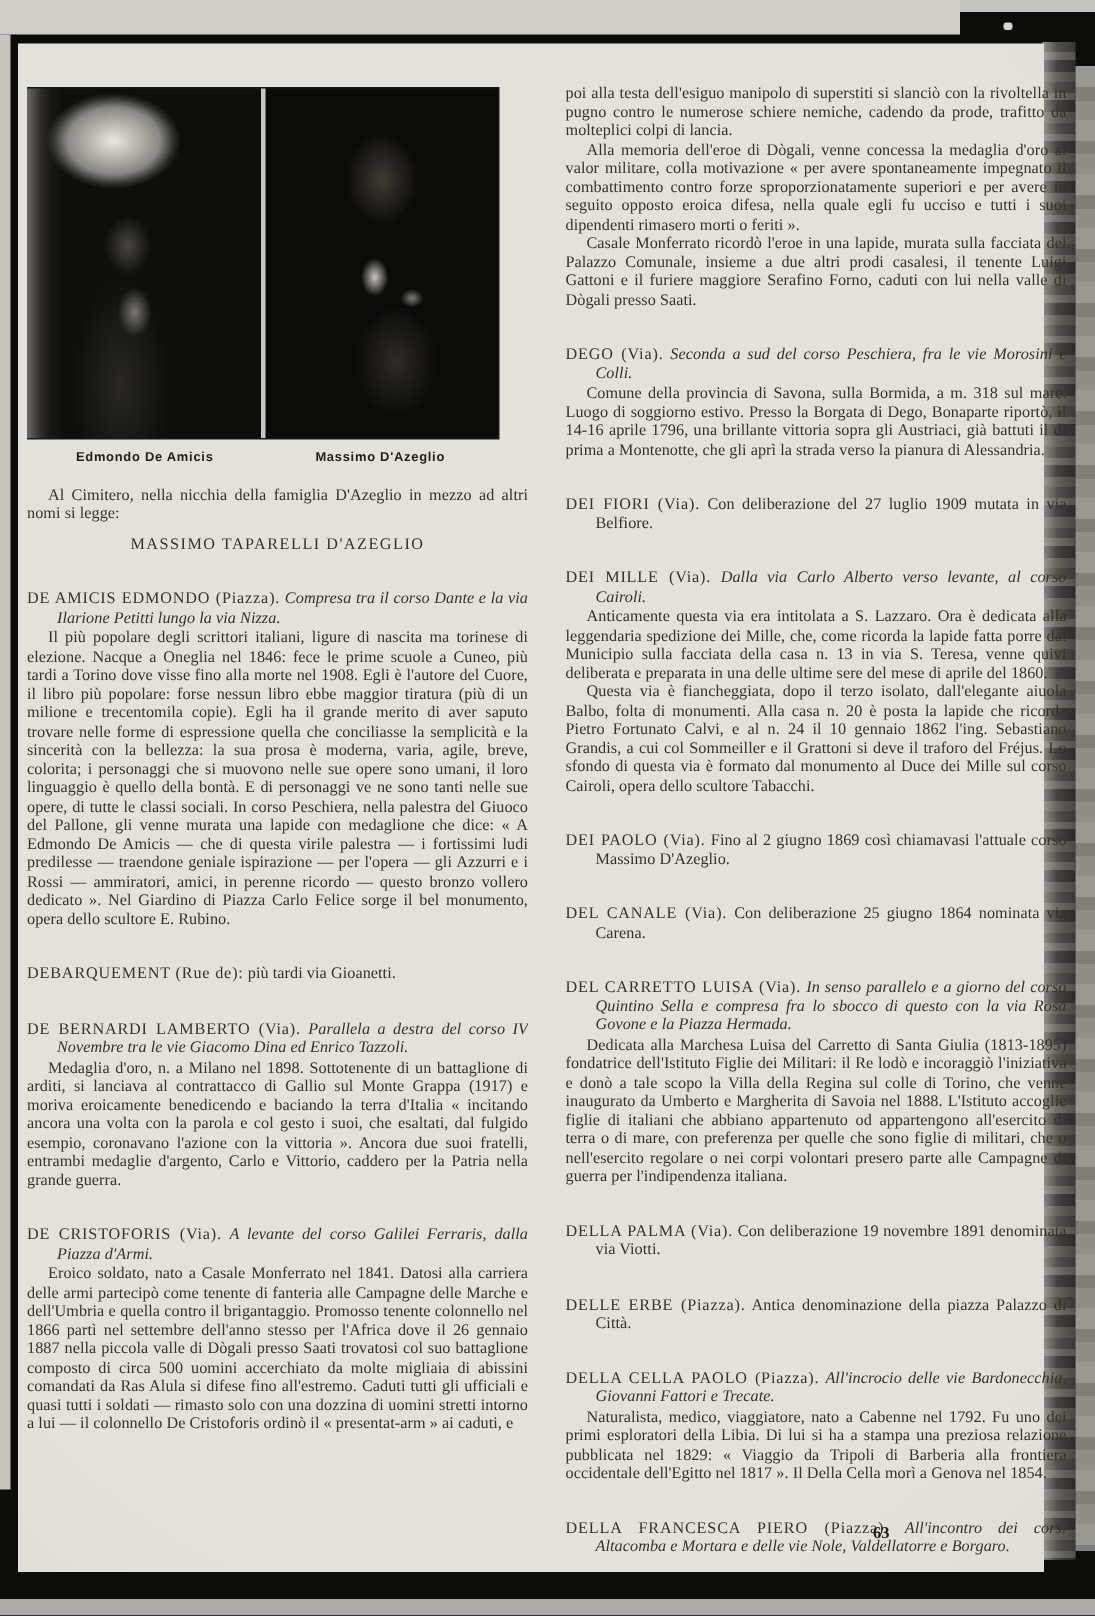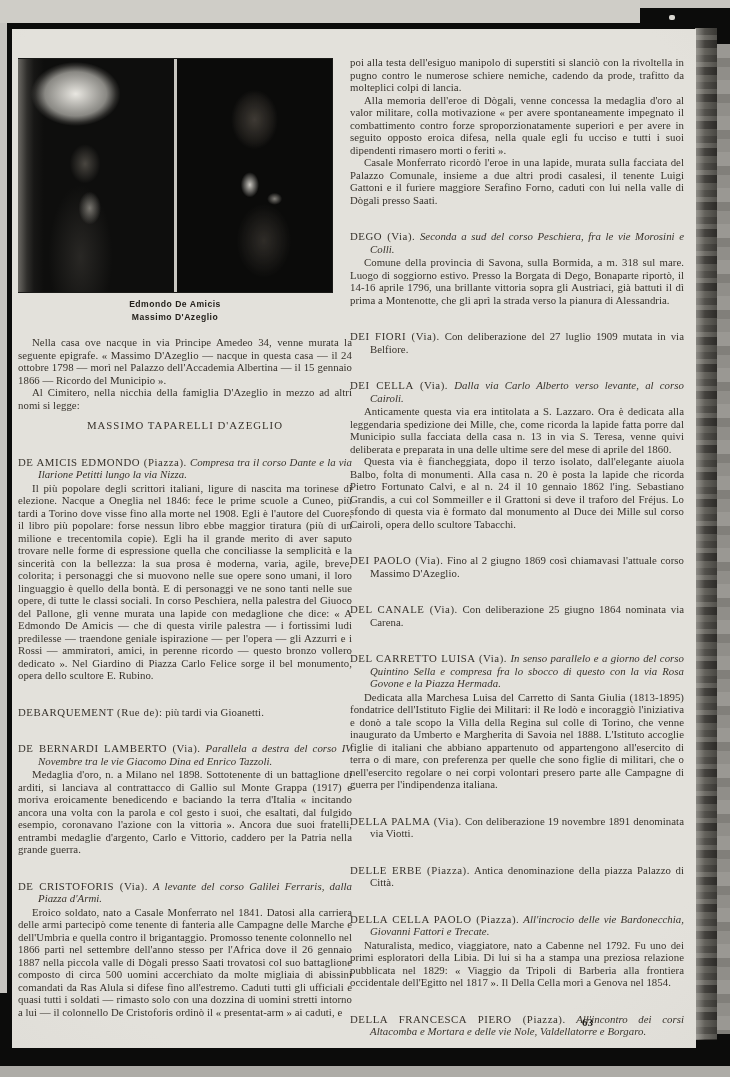--- a/index.html
+++ b/index.html
@@ -21,42 +21,42 @@
       repeating-linear-gradient(180deg,#4c4a45 0 7px,#6d6b65 7px 12px,#3b3935 12px 20px,#605e58 20px 27px);}
   .corner-speck{position:absolute;left:669px;top:15px;width:6px;height:5px;background:#d8d6d0;border-radius:2px;}
   
   .page{
     position:absolute;left:12px;top:29px;width:684px;height:1019px;
     background:radial-gradient(130% 105% at 48% 45%, #e3e1db 55%, #d6d4ce 92%, #ccc9c3 100%);
   }
   .col{position:absolute;overflow:hidden;color:#37322b;font-size:10.8px;line-height:12.5px;
     text-align:justify;letter-spacing:.04px;}
   .col-left{left:6px;top:28px;width:334px;height:992px;}
-  .col-right{left:338px;top:27px;width:334px;height:986px;}
+  .col-right{left:365px;top:27px;width:334px;height:986px;}
   
   .photo-block{position:relative;width:314px;height:233px;margin:2px 0 0 0;display:flex;
     box-shadow:0 0 0 1px #1a1a18;}
   .photo{flex:1;}
   .photo-left{
     background:
       radial-gradient(56px 40px at 37% 15%, rgba(242,240,234,.96), rgba(238,236,228,.55) 55%, rgba(180,176,168,.18) 72%, transparent 80%),
       radial-gradient(22px 28px at 43% 45%, rgba(198,188,172,.32), transparent 70%),
       radial-gradient(15px 22px at 46% 64%, rgba(222,217,206,.5), transparent 75%),
       radial-gradient(40px 90px at 40% 85%, rgba(90,86,80,.35), transparent 80%),
       linear-gradient(90deg, rgba(170,166,158,.6), rgba(110,107,101,.35) 9px, rgba(60,58,55,.2) 16px, transparent 26px),
       #0e0e0d;}
   .photo-right{
     border-left:3px solid #c9c7c1;
     background:
       radial-gradient(30px 38px at 50% 26%, rgba(125,115,103,.45), rgba(70,64,58,.25) 60%, transparent 78%),
       radial-gradient(13px 18px at 47% 54%, rgba(236,233,226,.85), transparent 70%),
       radial-gradient(34px 46px at 56% 78%, rgba(82,76,69,.5), transparent 80%),
       radial-gradient(10px 8px at 63% 60%, rgba(210,205,196,.6), transparent 75%),
       #0b0b0a;}
-  .captions{display:flex;width:314px;margin:6px 0 13px 0;flex-direction:column;}
+  .captions{display:flex;width:314px;margin:6px 0 13px 0;}
   .caption{flex:1;text-align:center;font-family:"Liberation Sans",sans-serif;
     font-weight:bold;font-size:8.6px;letter-spacing:.5px;color:#24211c;}
   
   .para{margin:0;}
   .para.indent{text-indent:14px;font-family:Liberation Serif, serif;}
   .entry{margin:24px 0 1px 0;padding-left:20px;text-indent:-20px;}
   .entry .head{letter-spacing:.55px;}
   .entry .loc{font-style:italic;}
   .center-block{margin:8px 0 9px 0;text-align:center;}
   .center-line{letter-spacing:1px;}
@@ -78,21 +78,20 @@
   <div class="col col-left">
     <div class="photo-block">
       <div class="photo photo-left"></div>
       <div class="photo photo-right"></div>
     </div>
     <div class="captions">
       <span class="caption">Edmondo De Amicis</span>
       <span class="caption">Massimo D'Azeglio</span>
     </div>
     <div id="left-blocks">
-        <p class="para indent">Nella casa ove nacque in via Principe Amedeo 34, venne murata la seguente epigrafe. « Massimo D'Azeglio — nacque in questa casa — il 24 ottobre 1798 — morì nel Palazzo dell'Accademia Albertina — il 15 gennaio 1866 — Ricordo del Municipio ».</p>
         <p class="para indent">Al Cimitero, nella nicchia della famiglia D'Azeglio in mezzo ad altri nomi si legge:</p>
         <div class="center-block">
           <div class="center-line">MASSIMO TAPARELLI D'AZEGLIO</div>
         </div>
         <p class="entry"><span class="head">DE AMICIS EDMONDO (Piazza).</span><i class="loc"> Compresa tra il corso Dante e la via Ilarione Petitti lungo la via Nizza.</i></p>
         <p class="para indent">Il più popolare degli scrittori italiani, ligure di nascita ma torinese di elezione. Nacque a Oneglia nel 1846: fece le prime scuole a Cuneo, più tardi a Torino dove visse fino alla morte nel 1908. Egli è l'autore del Cuore, il libro più popolare: forse nessun libro ebbe maggior tiratura (più di un milione e trecentomila copie). Egli ha il grande merito di aver saputo trovare nelle forme di espressione quella che conciliasse la semplicità e la sincerità con la bellezza: la sua prosa è moderna, varia, agile, breve, colorita; i personaggi che si muovono nelle sue opere sono umani, il loro linguaggio è quello della bontà. E di personaggi ve ne sono tanti nelle sue opere, di tutte le classi sociali. In corso Peschiera, nella palestra del Giuoco del Pallone, gli venne murata una lapide con medaglione che dice: « A Edmondo De Amicis — che di questa virile palestra — i fortissimi ludi predilesse — traendone geniale ispirazione — per l'opera — gli Azzurri e i Rossi — ammiratori, amici, in perenne ricordo — questo bronzo vollero dedicato ». Nel Giardino di Piazza Carlo Felice sorge il bel monumento, opera dello scultore E. Rubino.</p>
         <p class="entry"><span class="head">DEBARQUEMENT (Rue de):</span> più tardi via Gioanetti.</p>
         <p class="entry"><span class="head">DE BERNARDI LAMBERTO (Via).</span><i class="loc"> Parallela a destra del corso IV Novembre tra le vie Giacomo Dina ed Enrico Tazzoli.</i></p>
         <p class="para indent">Medaglia d'oro, n. a Milano nel 1898. Sottotenente di un battaglione di arditi, si lanciava al contrattacco di Gallio sul Monte Grappa (1917) e moriva eroicamente benedicendo e baciando la terra d'Italia « incitando ancora una volta con la parola e col gesto i suoi, che esaltati, dal fulgido esempio, coronavano l'azione con la vittoria ». Ancora due suoi fratelli, entrambi medaglie d'argento, Carlo e Vittorio, caddero per la Patria nella grande guerra.</p>
         <p class="entry"><span class="head">DE CRISTOFORIS (Via).</span><i class="loc"> A levante del corso Galilei Ferraris, dalla Piazza d'Armi.</i></p>
@@ -101,21 +100,21 @@
   </div>
 
   <div class="col col-right">
     <div id="right-blocks">
         <p class="para">poi alla testa dell'esiguo manipolo di superstiti si slanciò con la rivoltella in pugno contro le numerose schiere nemiche, cadendo da prode, trafitto da molteplici colpi di lancia.</p>
         <p class="para indent">Alla memoria dell'eroe di Dògali, venne concessa la medaglia d'oro al valor militare, colla motivazione « per avere spontaneamente impegnato il combattimento contro forze sproporzionatamente superiori e per avere in seguito opposto eroica difesa, nella quale egli fu ucciso e tutti i suoi dipendenti rimasero morti o feriti ».</p>
         <p class="para indent">Casale Monferrato ricordò l'eroe in una lapide, murata sulla facciata del Palazzo Comunale, insieme a due altri prodi casalesi, il tenente Luigi Gattoni e il furiere maggiore Serafino Forno, caduti con lui nella valle di Dògali presso Saati.</p>
         <p class="entry"><span class="head">DEGO (Via).</span><i class="loc"> Seconda a sud del corso Peschiera, fra le vie Morosini e Colli.</i></p>
         <p class="para indent">Comune della provincia di Savona, sulla Bormida, a m. 318 sul mare. Luogo di soggiorno estivo. Presso la Borgata di Dego, Bonaparte riportò, il 14-16 aprile 1796, una brillante vittoria sopra gli Austriaci, già battuti il dì prima a Montenotte, che gli aprì la strada verso la pianura di Alessandria.</p>
         <p class="entry"><span class="head">DEI FIORI (Via).</span> Con deliberazione del 27 luglio 1909 mutata in via Belfiore.</p>
-        <p class="entry"><span class="head">DEI CELLA (Via).</span><i class="loc"> Dalla via Carlo Alberto verso levante, al corso Cairoli.</i></p>
+        <p class="entry"><span class="head">DEI MILLE (Via).</span><i class="loc"> Dalla via Carlo Alberto verso levante, al corso Cairoli.</i></p>
         <p class="para indent">Anticamente questa via era intitolata a S. Lazzaro. Ora è dedicata alla leggendaria spedizione dei Mille, che, come ricorda la lapide fatta porre dal Municipio sulla facciata della casa n. 13 in via S. Teresa, venne quivi deliberata e preparata in una delle ultime sere del mese di aprile del 1860.</p>
         <p class="para indent">Questa via è fiancheggiata, dopo il terzo isolato, dall'elegante aiuola Balbo, folta di monumenti. Alla casa n. 20 è posta la lapide che ricorda Pietro Fortunato Calvi, e al n. 24 il 10 gennaio 1862 l'ing. Sebastiano Grandis, a cui col Sommeiller e il Grattoni si deve il traforo del Fréjus. Lo sfondo di questa via è formato dal monumento al Duce dei Mille sul corso Cairoli, opera dello scultore Tabacchi.</p>
         <p class="entry"><span class="head">DEI PAOLO (Via).</span> Fino al 2 giugno 1869 così chiamavasi l'attuale corso Massimo D'Azeglio.</p>
         <p class="entry"><span class="head">DEL CANALE (Via).</span> Con deliberazione 25 giugno 1864 nominata via Carena.</p>
         <p class="entry"><span class="head">DEL CARRETTO LUISA (Via).</span><i class="loc"> In senso parallelo e a giorno del corso Quintino Sella e compresa fra lo sbocco di questo con la via Rosa Govone e la Piazza Hermada.</i></p>
         <p class="para indent">Dedicata alla Marchesa Luisa del Carretto di Santa Giulia (1813-1895) fondatrice dell'Istituto Figlie dei Militari: il Re lodò e incoraggiò l'iniziativa e donò a tale scopo la Villa della Regina sul colle di Torino, che venne inaugurato da Umberto e Margherita di Savoia nel 1888. L'Istituto accoglie figlie di italiani che abbiano appartenuto od appartengono all'esercito di terra o di mare, con preferenza per quelle che sono figlie di militari, che o nell'esercito regolare o nei corpi volontari presero parte alle Campagne di guerra per l'indipendenza italiana.</p>
         <p class="entry"><span class="head">DELLA PALMA (Via).</span> Con deliberazione 19 novembre 1891 denominata via Viotti.</p>
         <p class="entry"><span class="head">DELLE ERBE (Piazza).</span> Antica denominazione della piazza Palazzo di Città.</p>
         <p class="entry"><span class="head">DELLA CELLA PAOLO (Piazza).</span><i class="loc"> All'incrocio delle vie Bardonecchia, Giovanni Fattori e Trecate.</i></p>
         <p class="para indent">Naturalista, medico, viaggiatore, nato a Cabenne nel 1792. Fu uno dei primi esploratori della Libia. Di lui si ha a stampa una preziosa relazione pubblicata nel 1829: « Viaggio da Tripoli di Barberia alla frontiera occidentale dell'Egitto nel 1817 ». Il Della Cella morì a Genova nel 1854.</p>

